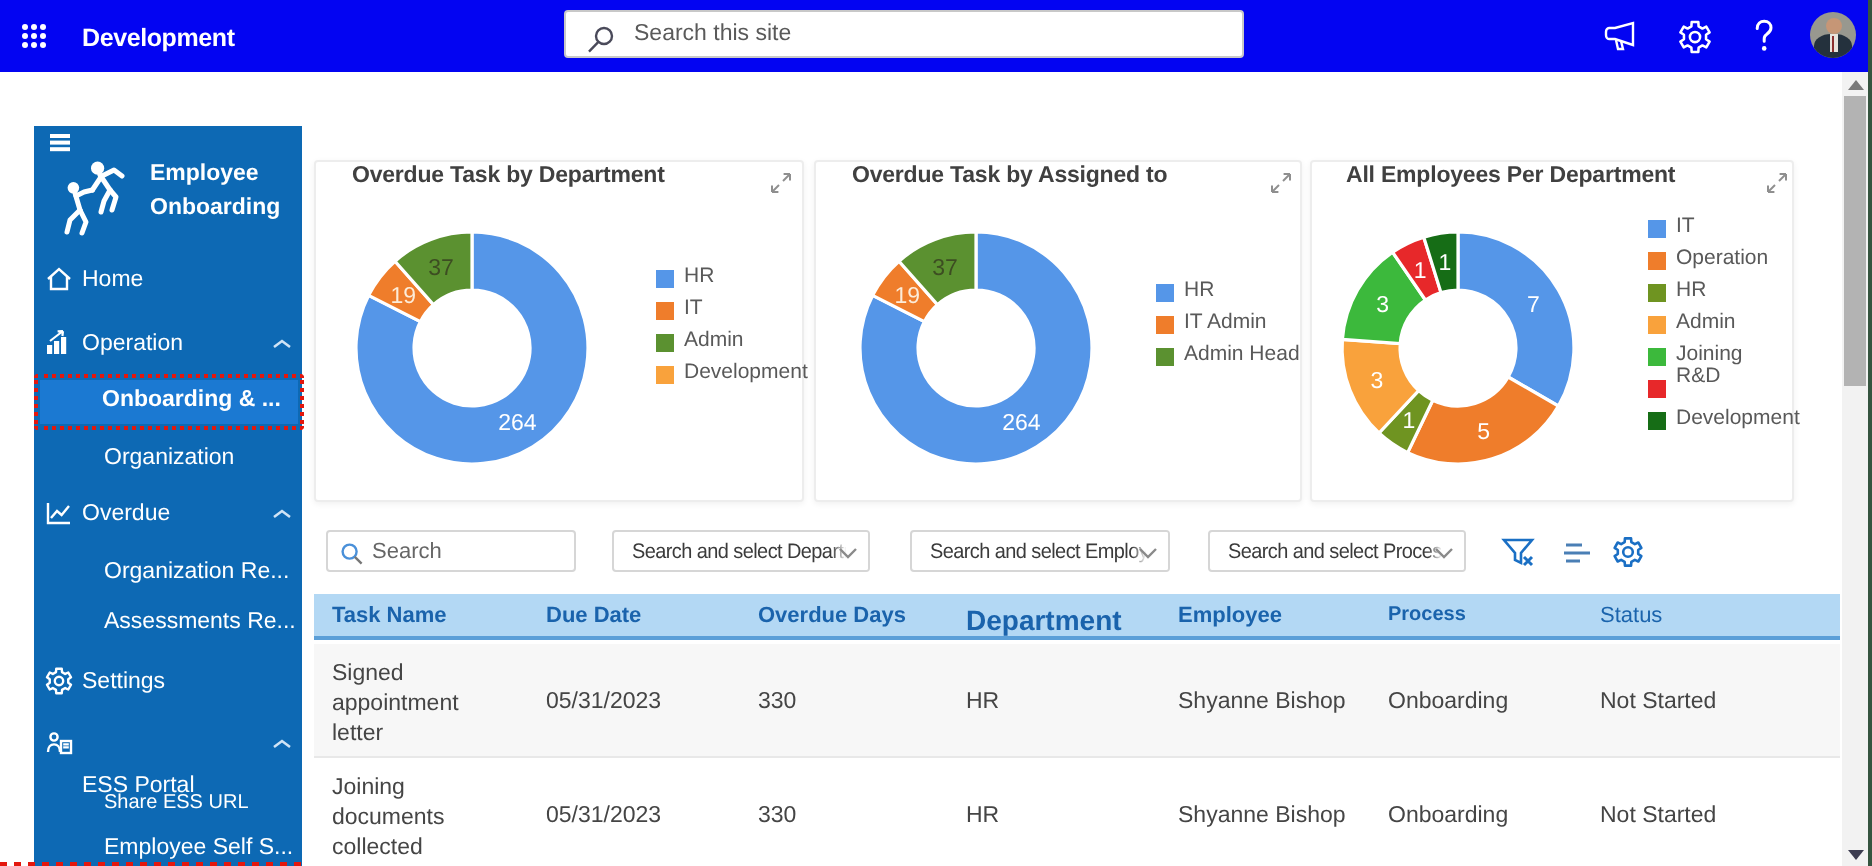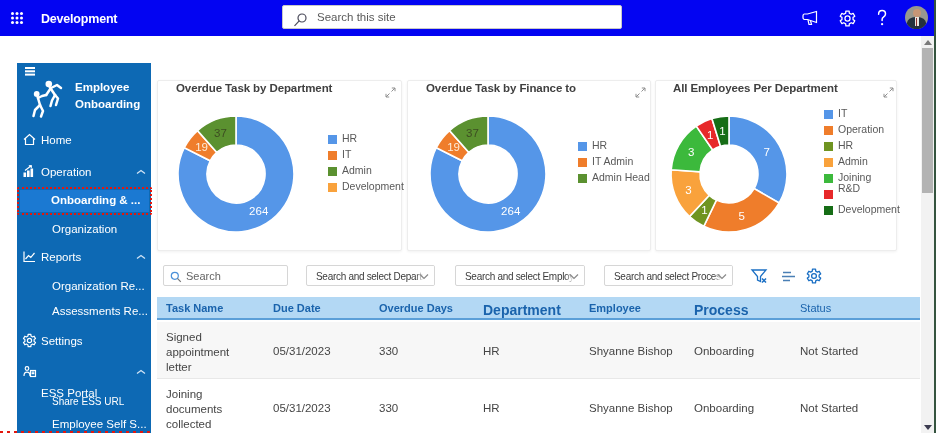--- a/index.html
+++ b/index.html
@@ -69,21 +69,21 @@
     <path d="M1 4.5 L5 1.5 L9 4.5"></path>
   </svg>
 <div style="position:absolute;left:17px;top:187px;width:135px;height:28px;border:2.5px dotted #e3170d;border-radius:2px"></div>
 <div style="position:absolute;left:20px;top:190px;width:129px;height:22px;background:#1B79D2"></div>
 <div style="position:absolute;left:51px;top:194px;font-size:11.5px;font-weight:700;color:#fff">Onboarding &amp; ...</div>
 <div style="position:absolute;left:52px;top:223px;font-size:11.5px;color:#fff">Organization</div>
 <svg style="position:absolute;left:22px;top:249px" width="15" height="15" viewBox="0 0 15 15" fill="none" stroke="#fff" stroke-width="1.2">
     <path d="M2 2.5 V12.5 H13"></path>
     <path d="M3.5 10 L6.5 6.5 L8.8 8.5 L12.5 4"></path>
   </svg>
-<div style="position:absolute;left:41px;top:251px;font-size:11.5px;color:#fff">Reports</div>
+<div style="position:absolute;left:41px;top:251px;font-size:11.5px;color:#fff">Overdue</div>
 <svg style="position:absolute;left:136px;top:254px" width="10" height="6" viewBox="0 0 10 6" fill="none" stroke="#cfe3f5" stroke-width="1.3">
     <path d="M1 4.5 L5 1.5 L9 4.5"></path>
   </svg>
 <div style="position:absolute;left:52px;top:280px;font-size:11.5px;color:#fff">Organization Re...</div>
 <div style="position:absolute;left:52px;top:305px;font-size:11.5px;color:#fff">Assessments Re...</div>
 <svg style="position:absolute;left:22px;top:333px" width="15" height="15" viewBox="0 0 15 15" fill="none" stroke="#fff" stroke-width="1.2">
     <circle cx="7.5" cy="7.5" r="2.1"></circle>
     <path d="M6.13 1.35 L8.87 1.35 L9.01 3.05 L10.60 3.97 L12.14 3.24 L13.51 5.62 L12.11 6.58 L12.11 8.42 L13.51 9.38 L12.14 11.76 L10.60 11.03 L9.01 11.95 L8.87 13.65 L6.13 13.65 L5.99 11.95 L4.40 11.03 L2.86 11.76 L1.49 9.38 L2.89 8.42 L2.89 6.58 L1.49 5.62 L2.86 3.24 L4.40 3.97 L5.99 3.05 Z" stroke-linejoin="round"></path>
   </svg>
 <div style="position:absolute;left:41px;top:335px;font-size:11.5px;color:#fff">Settings</div>
@@ -105,21 +105,21 @@
 <div style="position:absolute;left:176px;top:82px;font-size:11.5px;font-weight:700;color:#404040;letter-spacing:-0.1px">Overdue Task by Department</div>
 <div style="position:absolute;left:385px;top:84px"><svg width="11" height="11" viewBox="0 0 11 11">
       <g stroke="#8f8f8f" stroke-width="1" fill="none">
         <path d="M6.5 4.5 L10 1"></path>
         <path d="M10 1 L6.8 1 M10 1 L10 4.2"></path>
         <path d="M4.5 6.5 L1 10"></path>
         <path d="M1 10 L4.2 10 M1 10 L1 6.8"></path>
       </g>
     </svg></div>
 <div style="position:absolute;left:407px;top:80px;width:244px;height:171px;background:#fff;border:1px solid #ededed;border-radius:2px;box-shadow:0 1px 3px rgba(0,0,0,0.06)"></div>
-<div style="position:absolute;left:426px;top:82px;font-size:11.5px;font-weight:700;color:#404040;letter-spacing:-0.1px">Overdue Task by Finance to</div>
+<div style="position:absolute;left:426px;top:82px;font-size:11.5px;font-weight:700;color:#404040;letter-spacing:-0.1px">Overdue Task by Assigned to</div>
 <div style="position:absolute;left:635px;top:84px"><svg width="11" height="11" viewBox="0 0 11 11">
       <g stroke="#8f8f8f" stroke-width="1" fill="none">
         <path d="M6.5 4.5 L10 1"></path>
         <path d="M10 1 L6.8 1 M10 1 L10 4.2"></path>
         <path d="M4.5 6.5 L1 10"></path>
         <path d="M1 10 L4.2 10 M1 10 L1 6.8"></path>
       </g>
     </svg></div>
 <div style="position:absolute;left:655px;top:80px;width:242px;height:171px;background:#fff;border:1px solid #ededed;border-radius:2px;box-shadow:0 1px 3px rgba(0,0,0,0.06)"></div>
 <div style="position:absolute;left:673px;top:82px;font-size:11.5px;font-weight:700;color:#404040;letter-spacing:-0.1px">All Employees Per Department</div>
@@ -235,21 +235,21 @@
 <svg style="position:absolute;left:806px;top:268px" width="16" height="16" viewBox="0 0 16 16" fill="none" stroke="#1a6fc4" stroke-width="1.3" stroke-linejoin="round">
     <path d="M6.47 1.17 L9.53 1.17 L9.67 3.07 L11.43 4.09 L13.15 3.26 L14.68 5.91 L13.10 6.98 L13.10 9.02 L14.68 10.09 L13.15 12.74 L11.43 11.91 L9.67 12.93 L9.53 14.83 L6.47 14.83 L6.33 12.93 L4.57 11.91 L2.85 12.74 L1.32 10.09 L2.90 9.02 L2.90 6.98 L1.32 5.91 L2.85 3.26 L4.57 4.09 L6.33 3.07 Z"></path>
     <circle cx="8" cy="8" r="2.4"></circle>
   </svg>
 <div style="position:absolute;left:157px;top:297px;width:763px;height:23px;background:#B3D8F4;border-bottom:2px solid #5B9FD8"></div>
 <div style="position:absolute;left:166px;top:302px;font-size:11px;font-weight:700;color:#1A63AC">Task Name</div>
 <div style="position:absolute;left:273px;top:302px;font-size:11px;font-weight:700;color:#1A63AC">Due Date</div>
 <div style="position:absolute;left:379px;top:302px;font-size:11px;font-weight:700;color:#1A63AC">Overdue Days</div>
 <div style="position:absolute;left:483px;top:302px;font-size:14px;font-weight:700;color:#1A63AC">Department</div>
 <div style="position:absolute;left:589px;top:302px;font-size:11px;font-weight:700;color:#1A63AC">Employee</div>
-<div style="position:absolute;left:694px;top:302px;font-size:14px;font-weight:700;color:#1A63AC">Process</div>
+<div style="position:absolute;left:694px;top:302px;font-size:10px;font-weight:700;color:#1A63AC">Process</div>
 <div style="position:absolute;left:800px;top:302px;font-size:11px;font-weight:400;color:#1A63AC">Status</div>
 <div style="position:absolute;left:157px;top:322px;width:763px;height:57px;background:#f7f7f7;border-bottom:1px solid #e8e8e8"></div>
 <div style="position:absolute;left:166px;top:330px;font-size:11.5px;color:#454545;line-height:15px;width:80px">Signed appointment letter</div>
 <div style="position:absolute;left:273px;top:345px;font-size:11.5px;color:#454545">05/31/2023</div>
 <div style="position:absolute;left:379px;top:345px;font-size:11.5px;color:#454545">330</div>
 <div style="position:absolute;left:483px;top:345px;font-size:11.5px;color:#454545">HR</div>
 <div style="position:absolute;left:589px;top:345px;font-size:11.5px;color:#454545">Shyanne Bishop</div>
 <div style="position:absolute;left:694px;top:345px;font-size:11.5px;color:#454545">Onboarding</div>
 <div style="position:absolute;left:800px;top:345px;font-size:11.5px;color:#454545">Not Started</div>
 <div style="position:absolute;left:166px;top:387px;font-size:11.5px;color:#454545;line-height:15px;width:80px">Joining documents collected</div>

